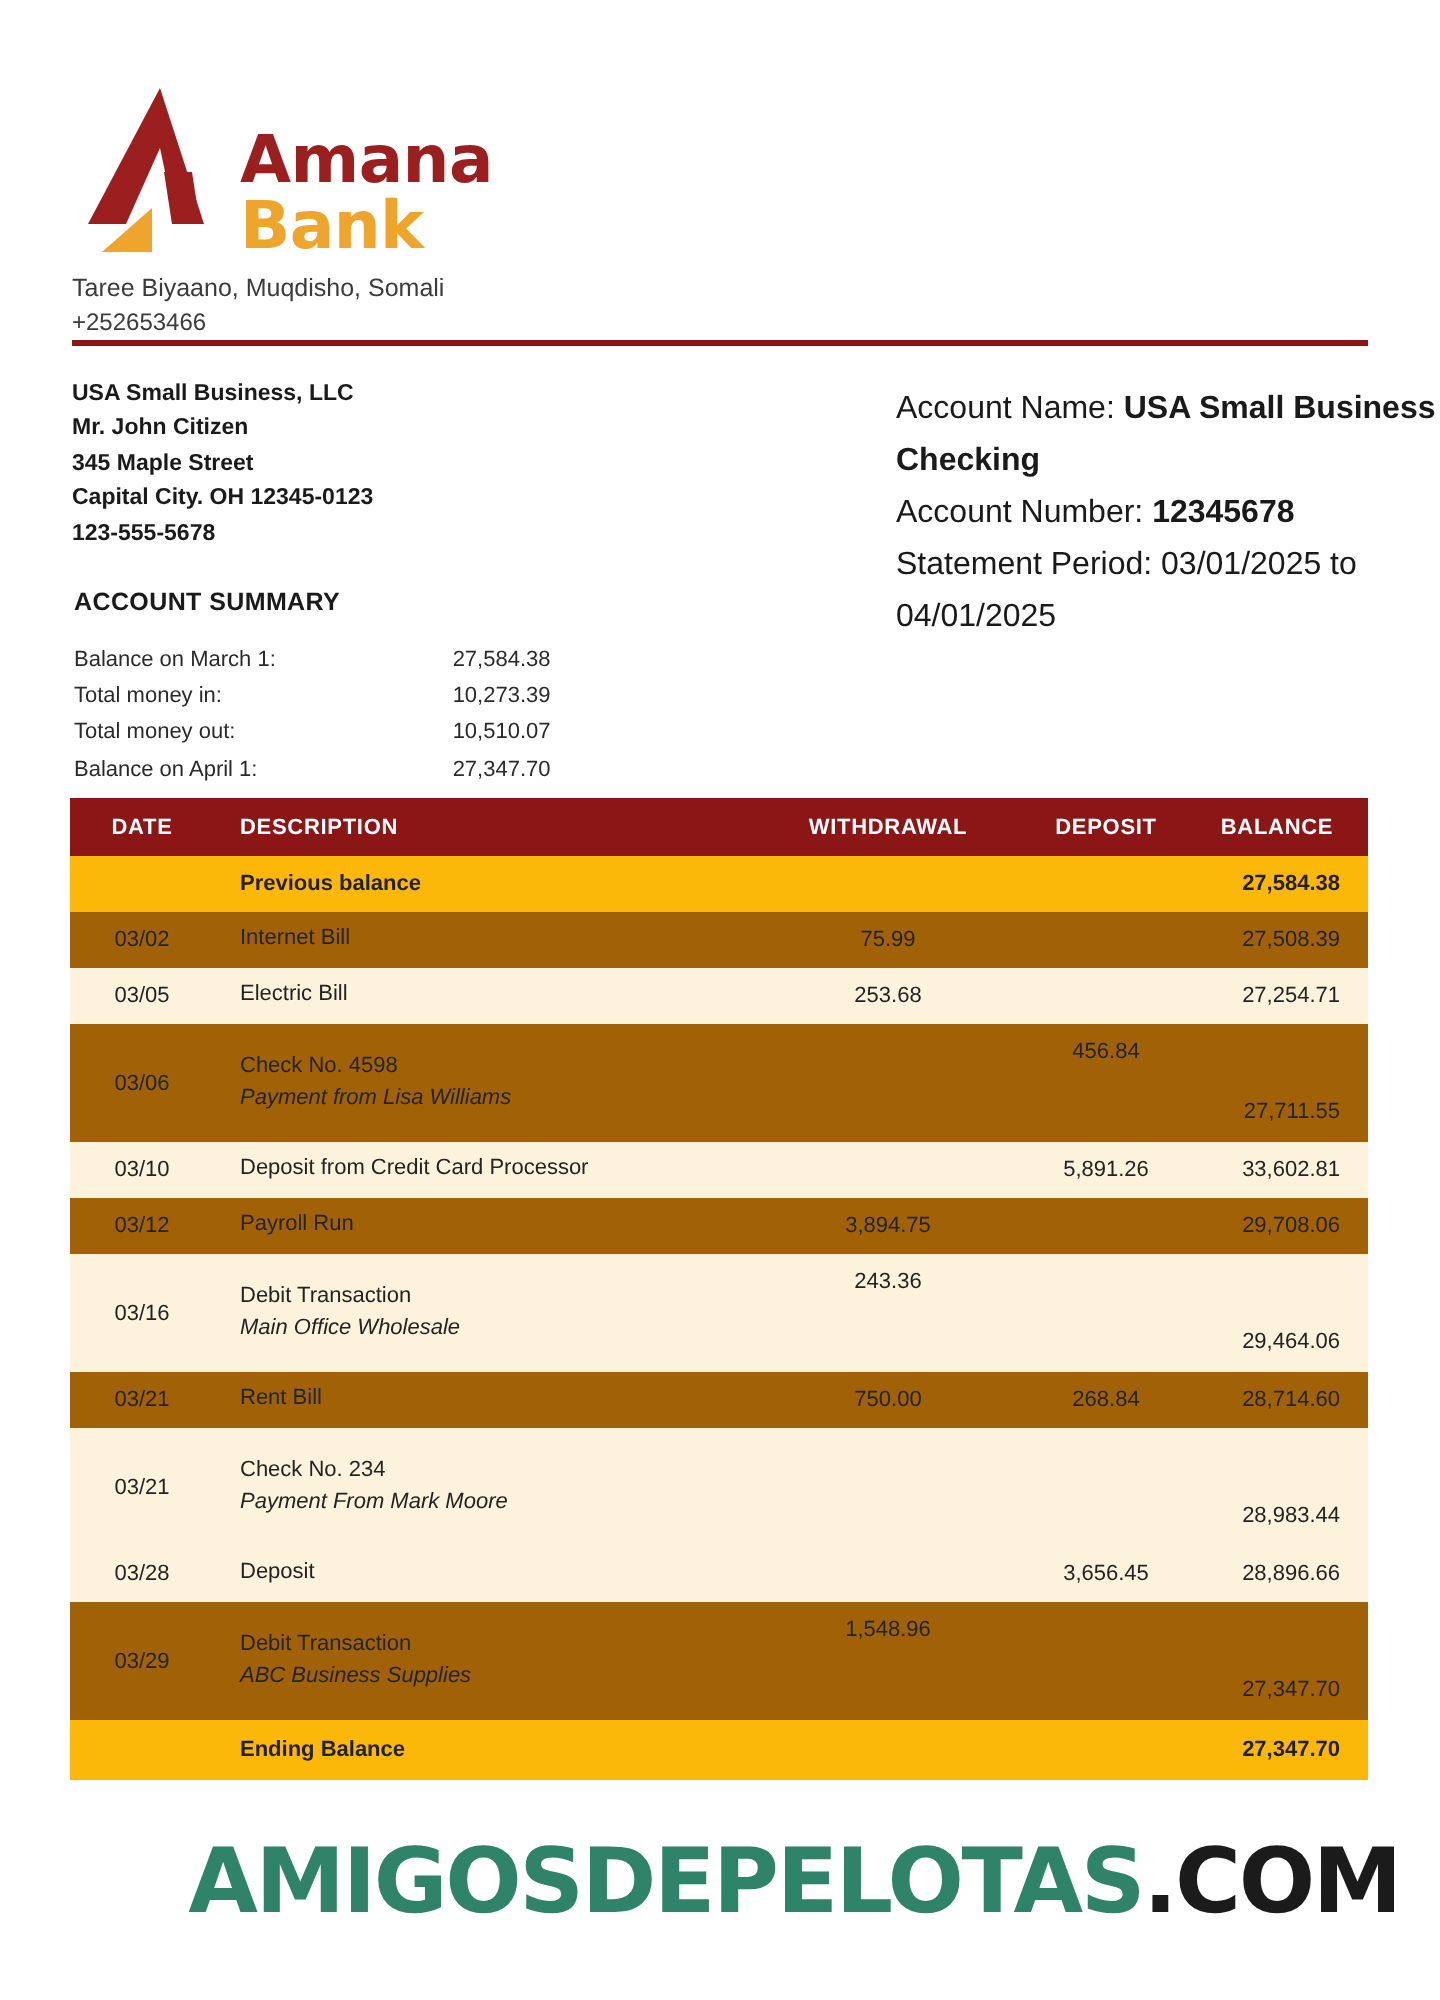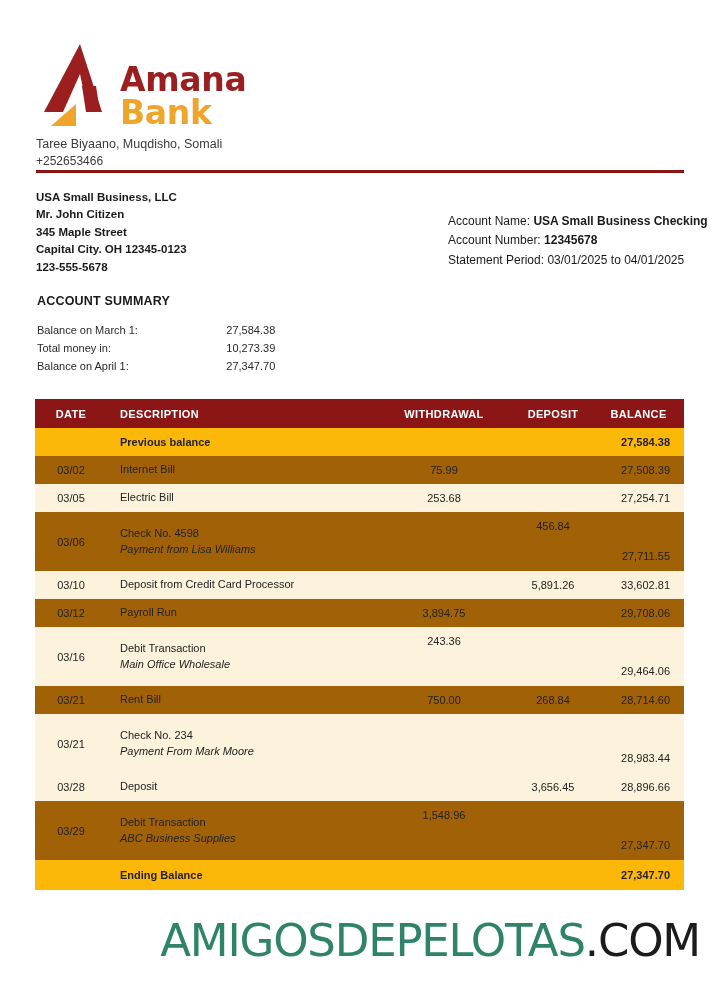--- a/index.html
+++ b/index.html
@@ -87,22 +87,22 @@
     left: 36px;
     top: 189px;
     font-size: 11.5px;
     font-weight: bold;
     line-height: 1.52;
     color: #1a1a1a;
   }
   .acct-block {
     position: absolute;
     left: 448px;
-    top: 212px;
-    font-size: 12px;
+    top: 192px;
+    font-size: 16px;
     line-height: 1.62;
     color: #1a1a1a;
   }
   .acct-block .lbl { font-weight: normal; }
   .acct-block .val { font-weight: bold; }
 
   
   .summary-title {
     position: absolute;
     left: 37px;
@@ -217,21 +217,21 @@
   .watermark {
     position: absolute;
     left: 0;
     top: 918px;
     width: 720px;
     text-align: right;
     padding-right: 20px;
     box-sizing: border-box;
     font-family: "DejaVu Sans", sans-serif;
     font-size: 45px;
-    font-weight: normal;
+    font-weight: bold;
     letter-spacing: -1.2px;
     line-height: 1;
     white-space: nowrap;
   }
   .wm-a { color: #2f8368; }
   .wm-b { color: #1b1b1b; }
 </style>
 </head>
 <body>
 
@@ -283,20 +283,24 @@
   <div class="summary-title">ACCOUNT SUMMARY</div>
   <table class="summary-table">
     <tbody>
       <tr>
         <td>Balance on March 1:</td>
         <td class="amt">27,584.38</td>
       </tr>
       <tr>
         <td>Total money in:</td>
         <td class="amt">10,273.39</td>
+      </tr>
+      <tr>
+        <td>Total money out:</td>
+        <td class="amt">10,510.07</td>
       </tr>
       <tr>
         <td>Balance on April 1:</td>
         <td class="amt">27,347.70</td>
       </tr>
     </tbody>
   </table>
 
   <table class="tx">
     <colgroup>

